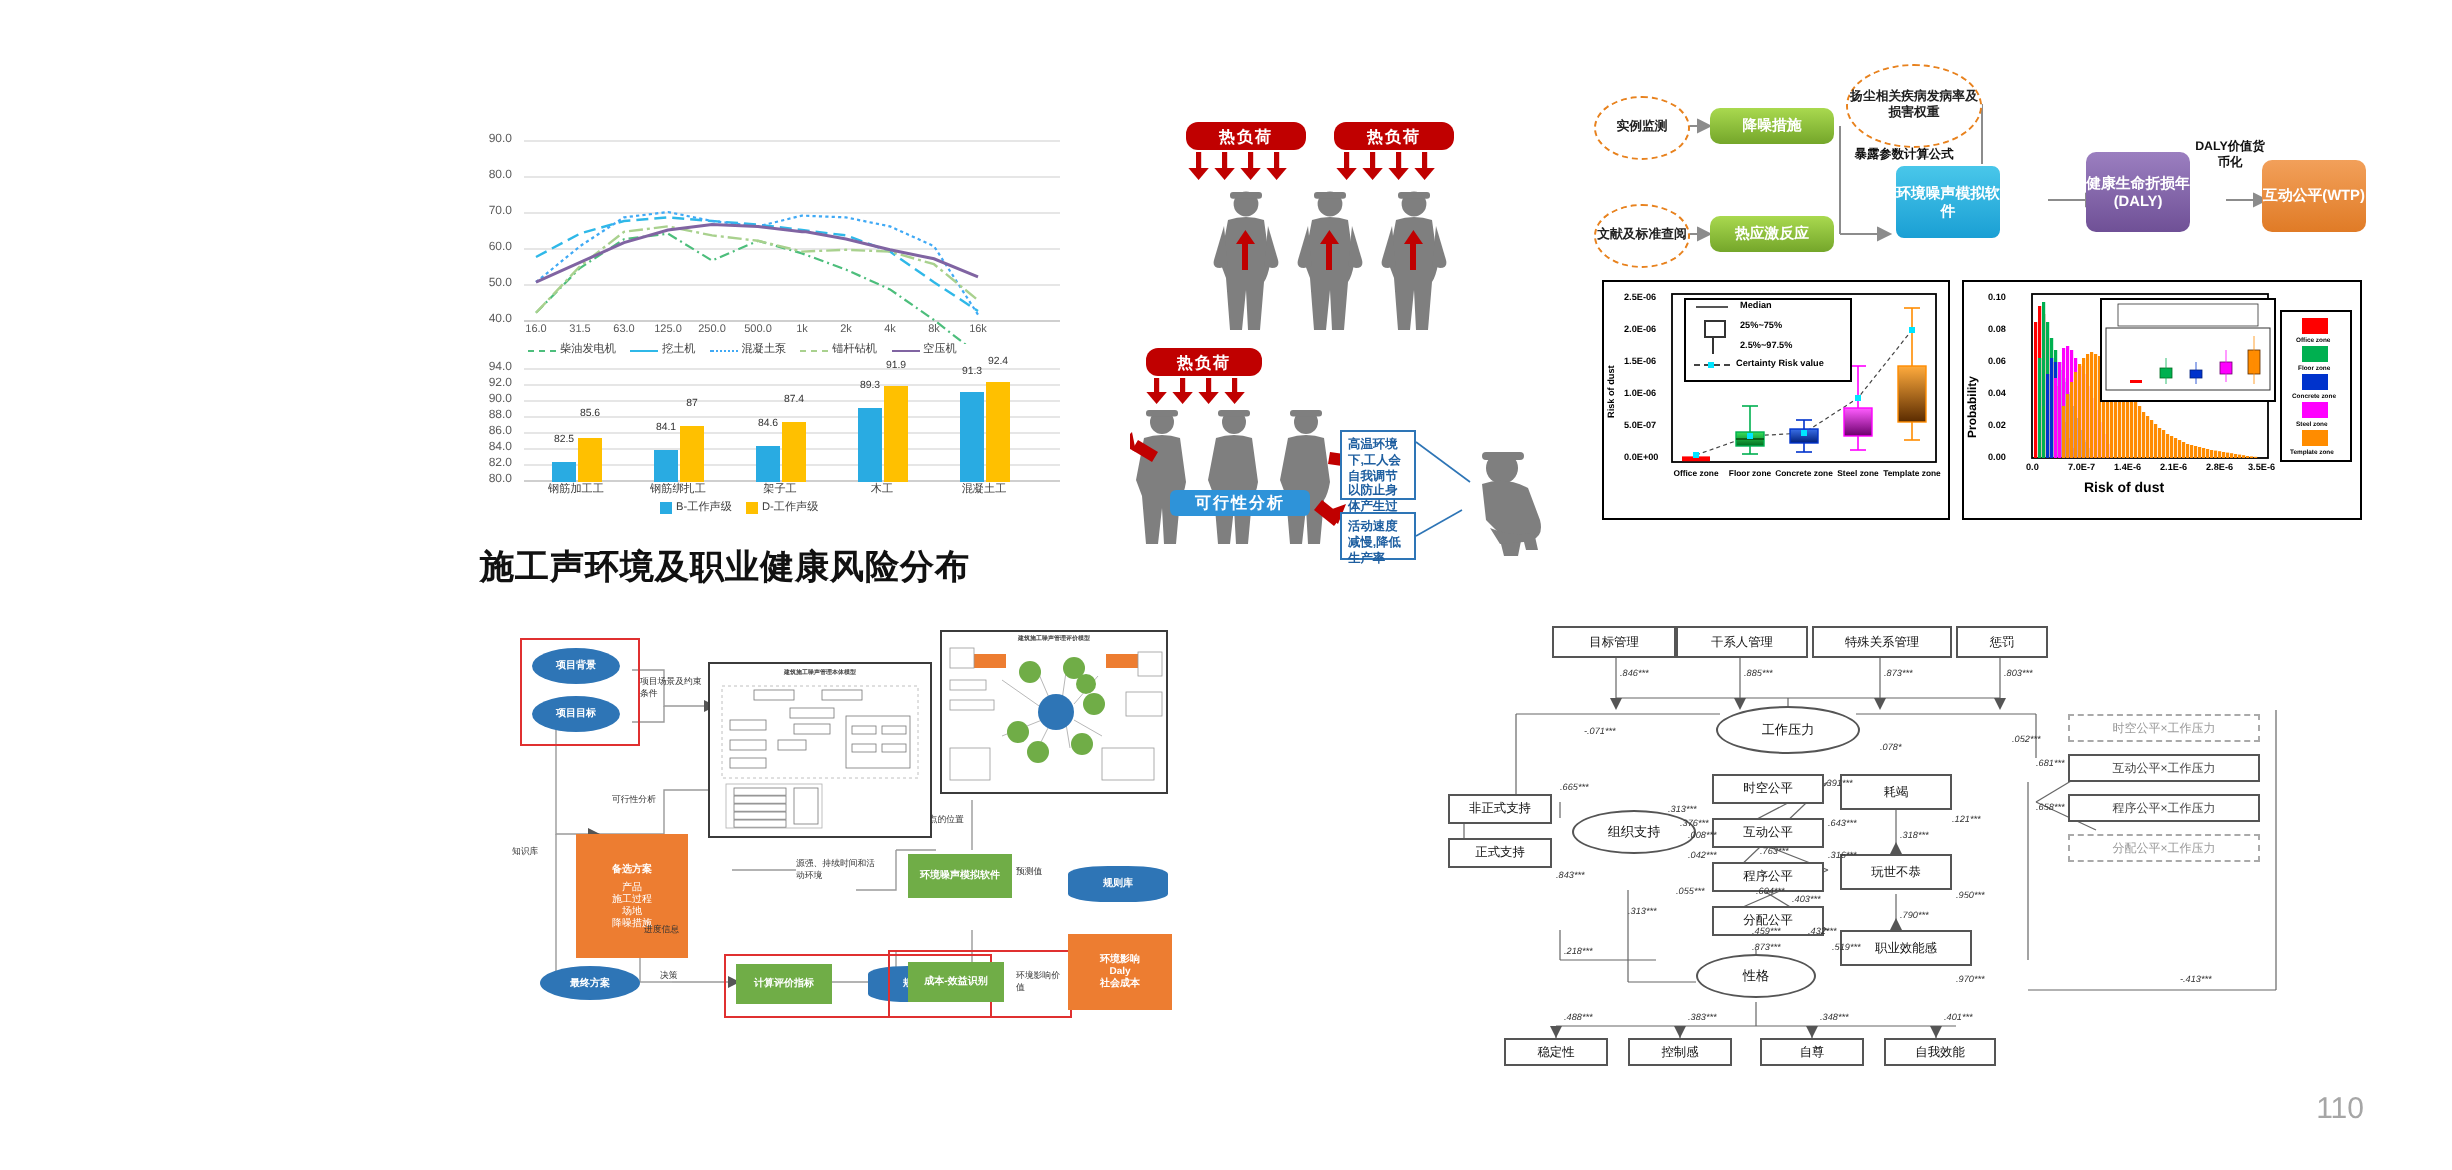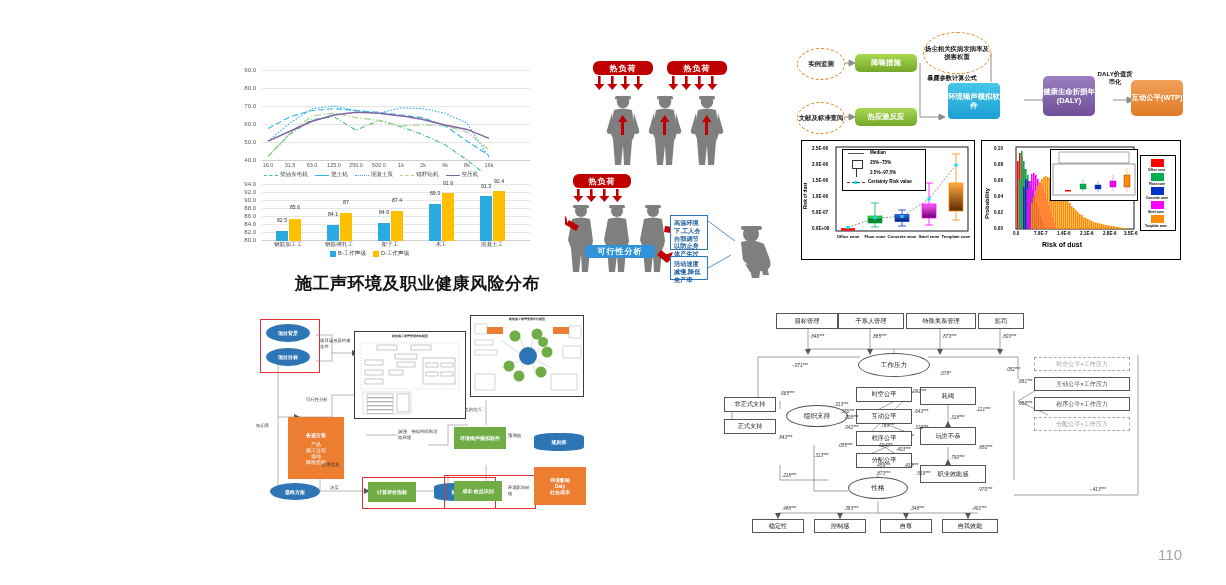--- a/index.html
+++ b/index.html
@@ -1,20 +1,20 @@
 <!DOCTYPE html>
 <html><head>
 <meta charset="utf-8">
 <style>
   html,body{margin:0;padding:0;background:#ffffff;}
   body{width:1226px;height:585px;position:relative;overflow:hidden;
        font-family:"Liberation Sans","DejaVu Sans",sans-serif;color:#111;}
   .slide{position:absolute;inset:0;background:#fff;}
   .abs{position:absolute;}
-  .cap{font-weight:bold;font-size:17px;color:#111;text-align:right;letter-spacing:.5px;white-space:nowrap;}
+  .cap{font-weight:bold;font-size:17px;color:#111;text-align:left;letter-spacing:.5px;white-space:nowrap;}
 
   
   #panel1{left:222px;top:52px;width:312px;height:208px;}
   .chartbox{position:absolute;background:#fff;}
   .gline{position:absolute;left:40px;right:4px;height:1px;background:#e6e6e6;}
   .ylab{position:absolute;left:0;width:34px;text-align:right;font-size:6px;color:#595959;}
   .xlab{position:absolute;font-size:5.5px;color:#595959;text-align:center;}
   .legrow{position:absolute;display:flex;gap:7px;font-size:5.6px;color:#404040;align-items:center;}
   .legrow .li{display:flex;align-items:center;gap:2px;white-space:nowrap;}
   .dash{width:14px;height:0;border-top:1.2px solid #000;display:inline-block;}

